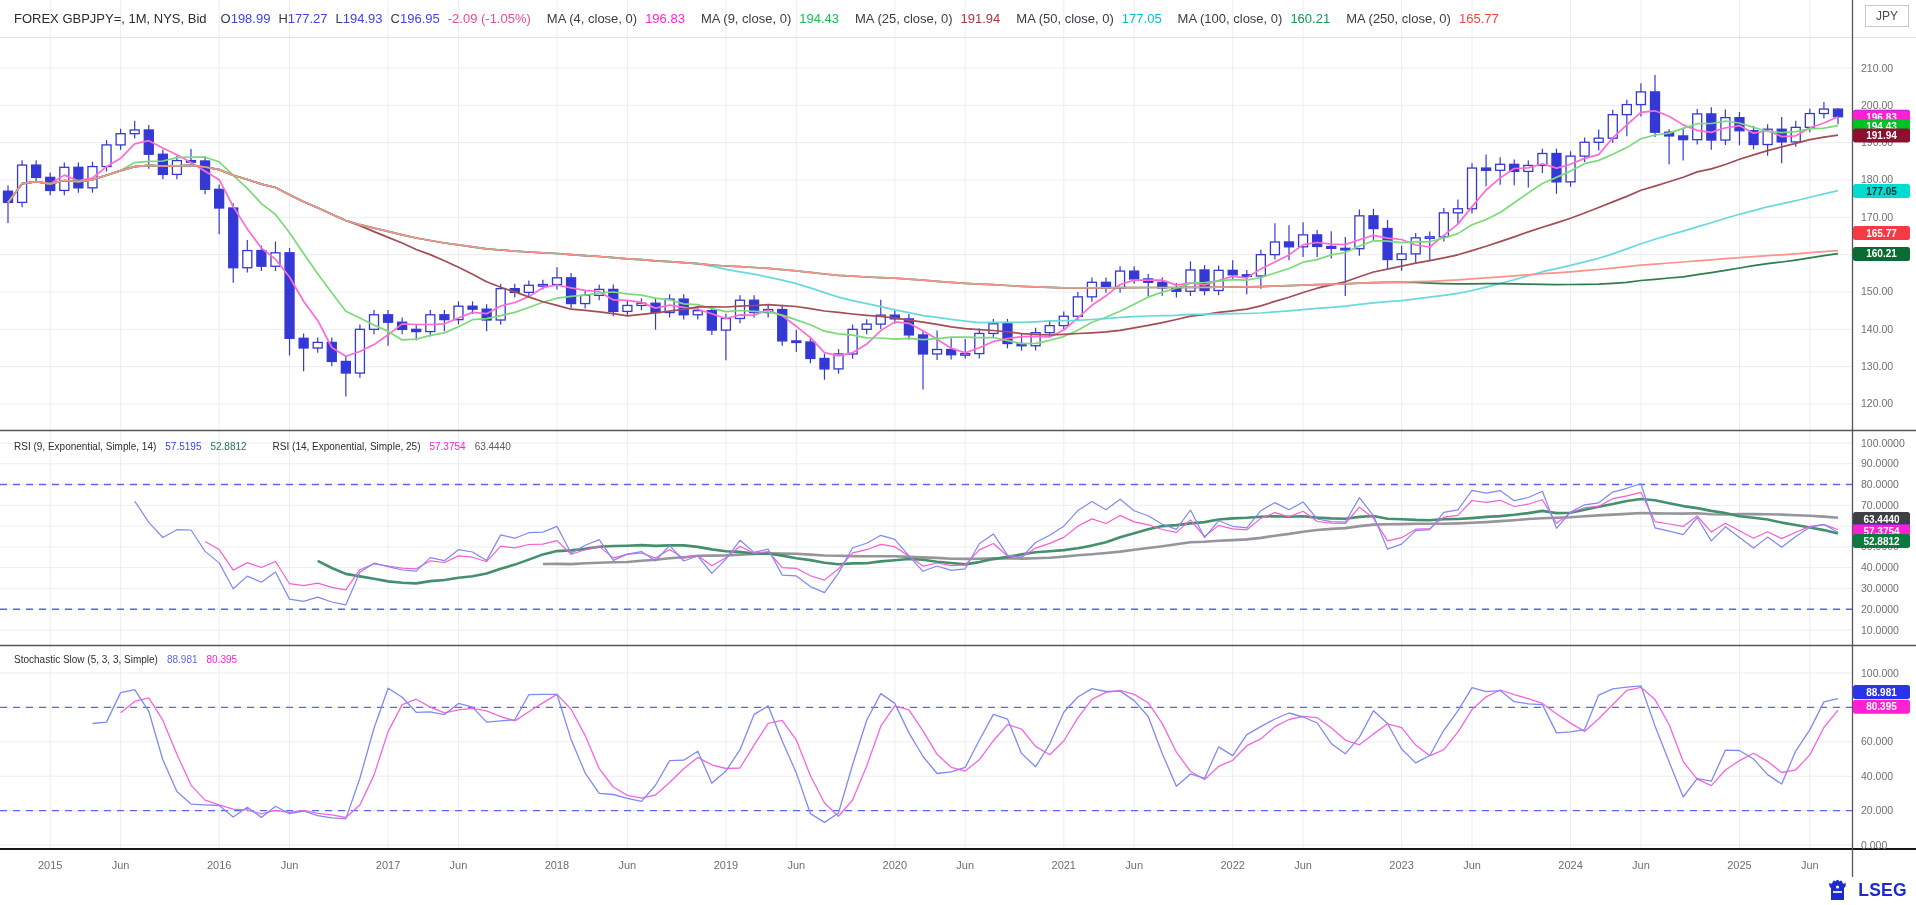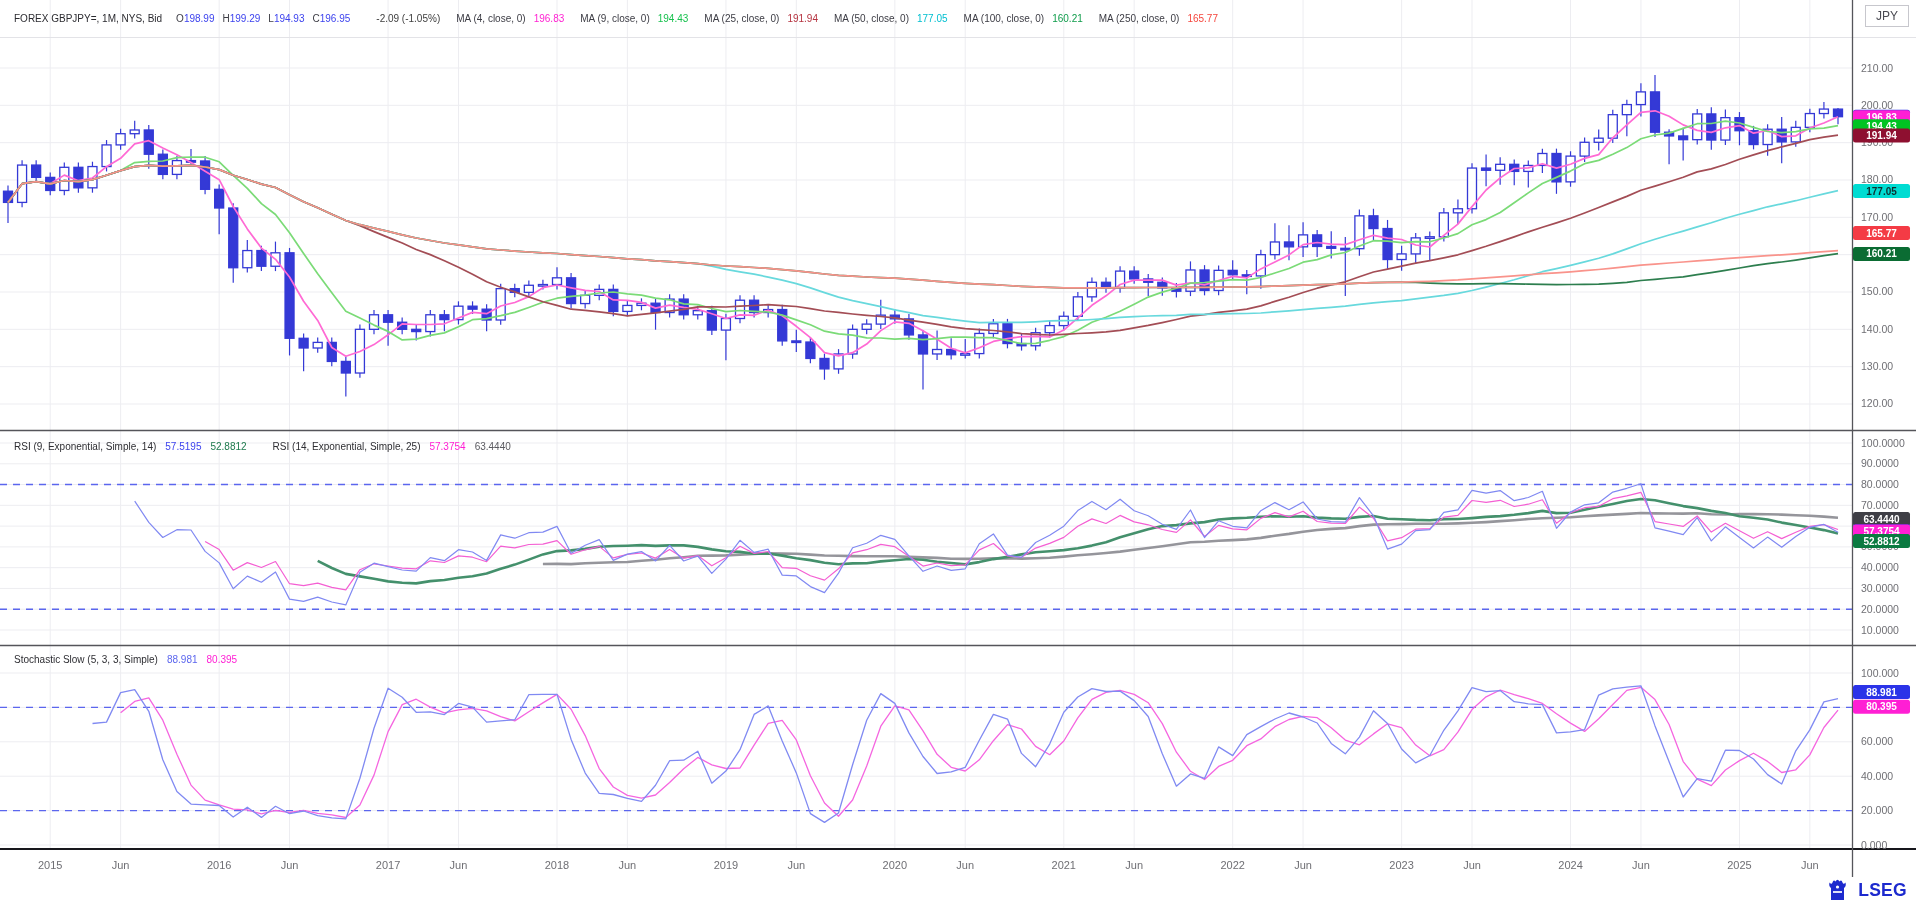--- a/index.html
+++ b/index.html
@@ -1,25 +1,25 @@
 <!DOCTYPE html>
 <html><head>
 <meta charset="utf-8">
 <style>
   html,body{margin:0;padding:0;background:#fff;}
   .app{position:relative;width:1916px;height:905px;background:#ffffff;overflow:hidden;
        font-family:"Liberation Sans",sans-serif;-webkit-font-smoothing:antialiased;}
   svg#chart{position:absolute;left:0;top:0;}
   .hdr{position:absolute;left:0;top:0;width:1916px;height:37px;display:flex;align-items:center;
-       padding-left:14px;box-sizing:border-box;font-size:10px;color:#2e2e33;white-space:nowrap;}
+       padding-left:14px;box-sizing:border-box;font-size:13px;color:#2e2e33;white-space:nowrap;}
   .inst{color:#2b2b30;}
   .quote{margin-left:14px;}
   .q-pair{margin-right:8px;color:#3c3c44;}
   .q-num{color:#3d43ee;}
-  .chg{color:#404040;margin-left:18px;}
+  .chg{color:#ec4899;margin-left:0;}
   .ma-legend{display:inline-flex;}
   .ma-item{margin-left:16px;color:#3c3c44;}
   .ma-val{margin-left:8px;font-weight:400;}
   .jpy-badge{position:absolute;right:7px;top:5px;border:1px solid #c7c7cd;border-radius:0;
        padding:3px 10px;font-size:12px;color:#4a4a52;background:#fff;}
   .plegend{position:absolute;left:14px;font-size:10px;color:#2e2e33;white-space:nowrap;}
   .pl-group{margin-right:26px;}
   .pl-val{margin-left:9px;}
   .brand{position:absolute;right:9px;top:878px;display:flex;align-items:flex-end;
          color:#1d2ace;font-weight:bold;font-size:17.5px;letter-spacing:.3px;}
@@ -464,21 +464,21 @@
         <text x="1472" y="869" fill="#6f6f74" font-size="11px" text-anchor="middle" font-family="&quot;Liberation Sans&quot;,sans-serif">Jun</text>
         <text x="1570.5384615384614" y="869" fill="#6f6f74" font-size="11px" text-anchor="middle" font-family="&quot;Liberation Sans&quot;,sans-serif">2024</text>
         <text x="1640.923076923077" y="869" fill="#6f6f74" font-size="11px" text-anchor="middle" font-family="&quot;Liberation Sans&quot;,sans-serif">Jun</text>
         <text x="1739.4615384615383" y="869" fill="#6f6f74" font-size="11px" text-anchor="middle" font-family="&quot;Liberation Sans&quot;,sans-serif">2025</text>
         <text x="1809.8461538461538" y="869" fill="#6f6f74" font-size="11px" text-anchor="middle" font-family="&quot;Liberation Sans&quot;,sans-serif">Jun</text>
       </g>
     </svg>
 
   <div class="hdr">
     <span class="inst">FOREX GBPJPY=, 1M, NYS, Bid</span>
-    <span class="quote" id="quote"><span class="q-pair">O<span class="q-num">198.99</span></span><span class="q-pair">H<span class="q-num">199.29</span></span><span class="q-pair">L<span class="q-num">194.93</span></span><span class="q-pair">C<span class="q-num">196.95</span></span></span>
+    <span class="quote" id="quote"><span class="q-pair">O<span class="q-num">198.99</span></span><span class="q-pair">H<span class="q-num">177.27</span></span><span class="q-pair">L<span class="q-num">194.93</span></span><span class="q-pair">C<span class="q-num">196.95</span></span></span>
     <span class="chg">-2.09 (-1.05%)</span>
     <span class="ma-legend" id="maLegend">
         <span class="ma-item">MA (4, close, 0)<span class="ma-val" style="color:#ff22d2">196.83</span></span>
         <span class="ma-item">MA (9, close, 0)<span class="ma-val" style="color:#17c14e">194.43</span></span>
         <span class="ma-item">MA (25, close, 0)<span class="ma-val" style="color:#b5323f">191.94</span></span>
         <span class="ma-item">MA (50, close, 0)<span class="ma-val" style="color:#00bfd0">177.05</span></span>
         <span class="ma-item">MA (100, close, 0)<span class="ma-val" style="color:#0f9c4b">160.21</span></span>
         <span class="ma-item">MA (250, close, 0)<span class="ma-val" style="color:#f5463d">165.77</span></span>
       </span>
   </div>

